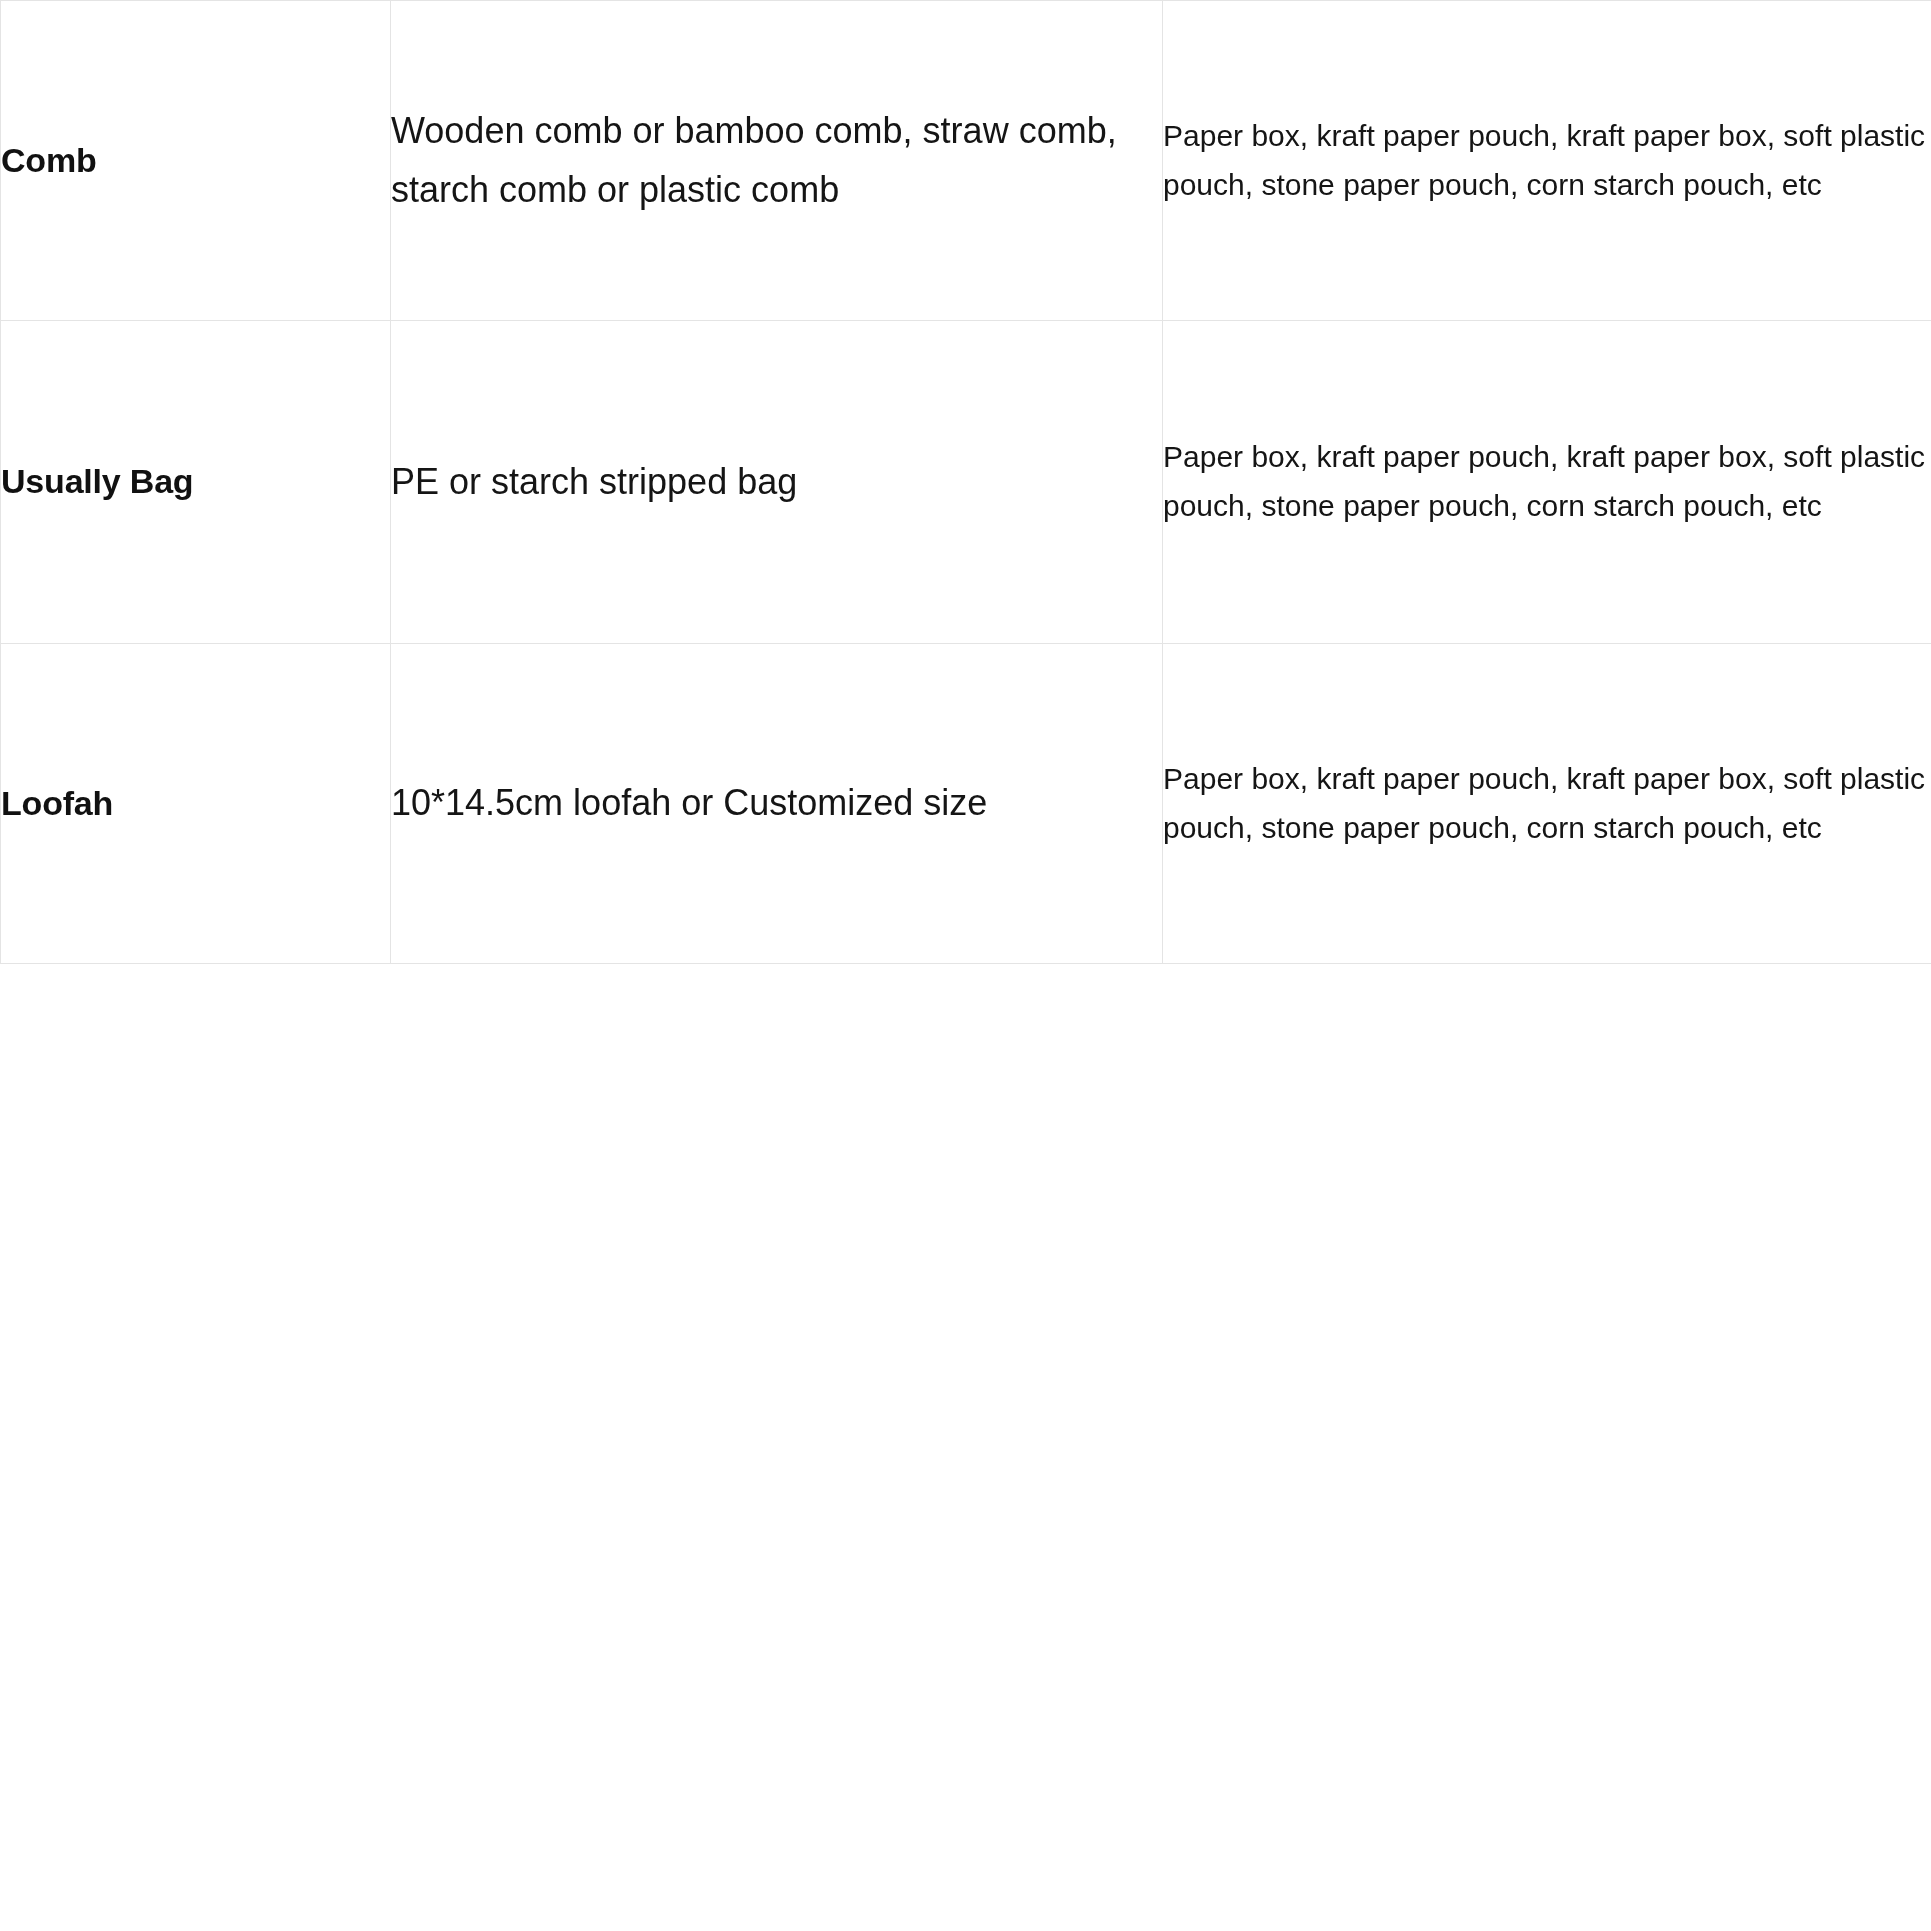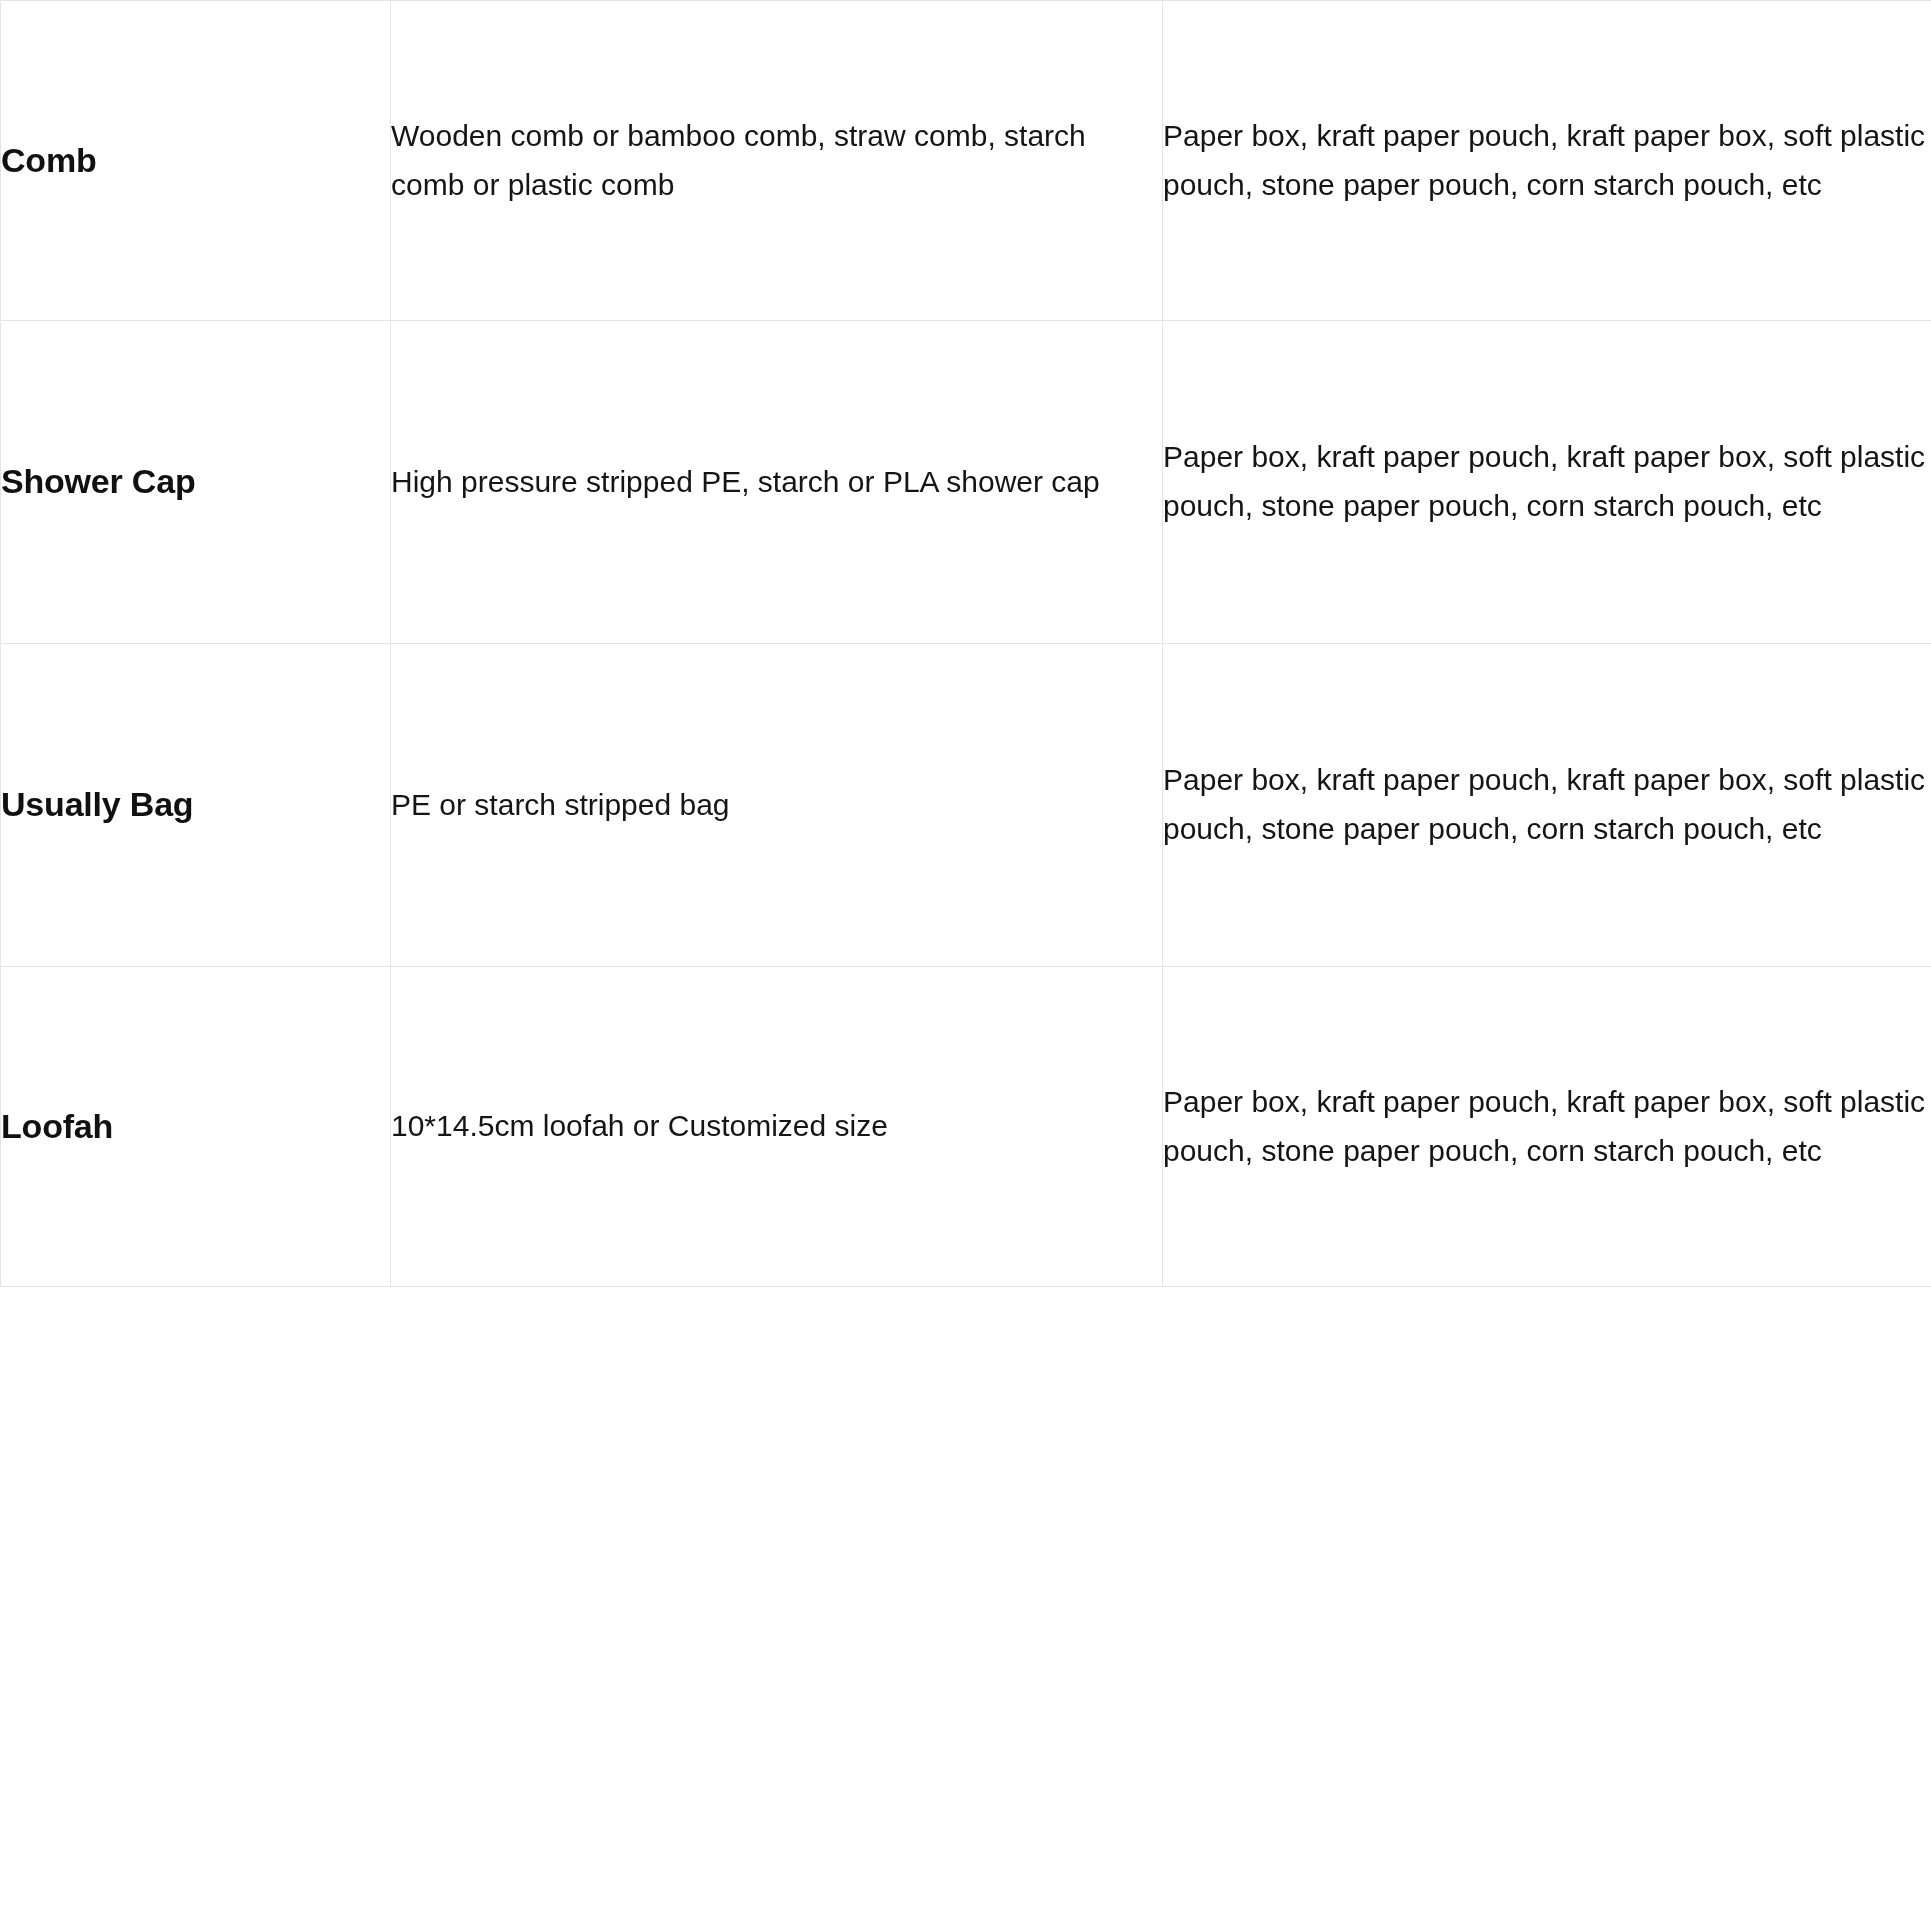--- a/index.html
+++ b/index.html
@@ -34,21 +34,21 @@
   .cell-name {
     text-align: left;
     font-size: 34px;
     font-weight: 700;
     line-height: 1.35;
     padding: 29px 23px;
     letter-spacing: -0.2px;
   }
 
   .cell-spec {
-    font-size: 30px;
+    font-size: 36px;
     font-weight: 400;
     line-height: 1.62;
     padding: 29px 35px 29px 35px;
     color: #151515;
   }
 
   .cell-pack {
     font-size: 30px;
     font-weight: 400;
     line-height: 1.62;
@@ -73,25 +73,20 @@
     <col class="col-name">
     <col class="col-spec">
     <col class="col-pack">
   </colgroup>
   <tbody>
     <tr class="row-comb">
       <td class="cell-name">Comb</td>
       <td class="cell-spec">Wooden comb or bamboo comb, straw comb, starch comb or plastic comb</td>
       <td class="cell-pack">Paper box, kraft paper pouch, kraft paper box, soft plastic pouch, stone paper pouch, corn starch pouch, etc</td>
     </tr>
-    <tr class="row-shower-cap">
-      <td class="cell-name">Shower Cap</td>
-      <td class="cell-spec">High pressure stripped PE, starch or PLA shower cap</td>
-      <td class="cell-pack">Paper box, kraft paper pouch, kraft paper box, soft plastic pouch, stone paper pouch, corn starch pouch, etc</td>
-    </tr>
     <tr class="row-sanitary">
       <td class="cell-name">Usually Bag</td>
       <td class="cell-spec">PE or starch stripped bag</td>
       <td class="cell-pack">Paper box, kraft paper pouch, kraft paper box, soft plastic pouch, stone paper pouch, corn starch pouch, etc</td>
     </tr>
     <tr class="row-loofah">
       <td class="cell-name">Loofah</td>
       <td class="cell-spec">10*14.5cm loofah or Customized size</td>
       <td class="cell-pack">Paper box, kraft paper pouch, kraft paper box, soft plastic pouch, stone paper pouch, corn starch pouch, etc</td>
     </tr>

